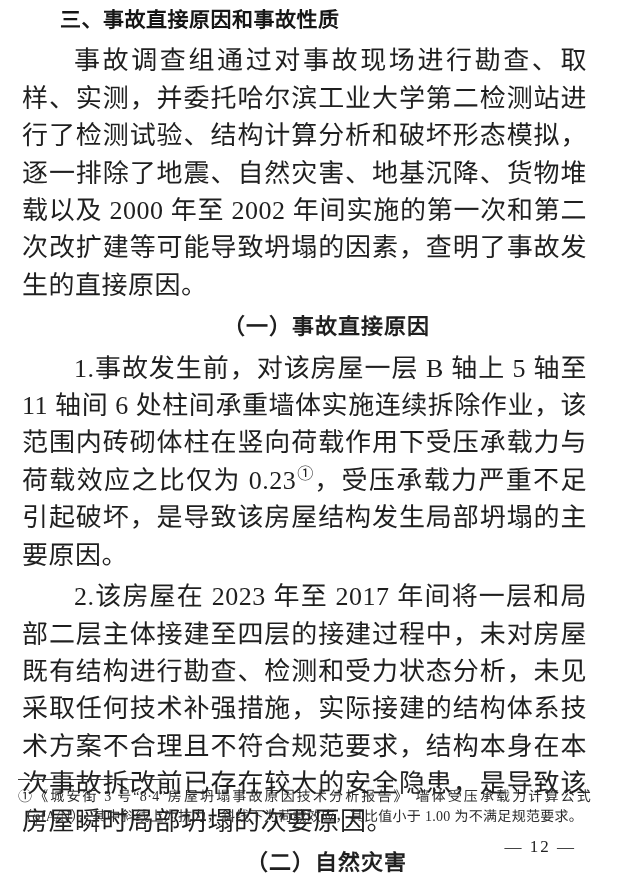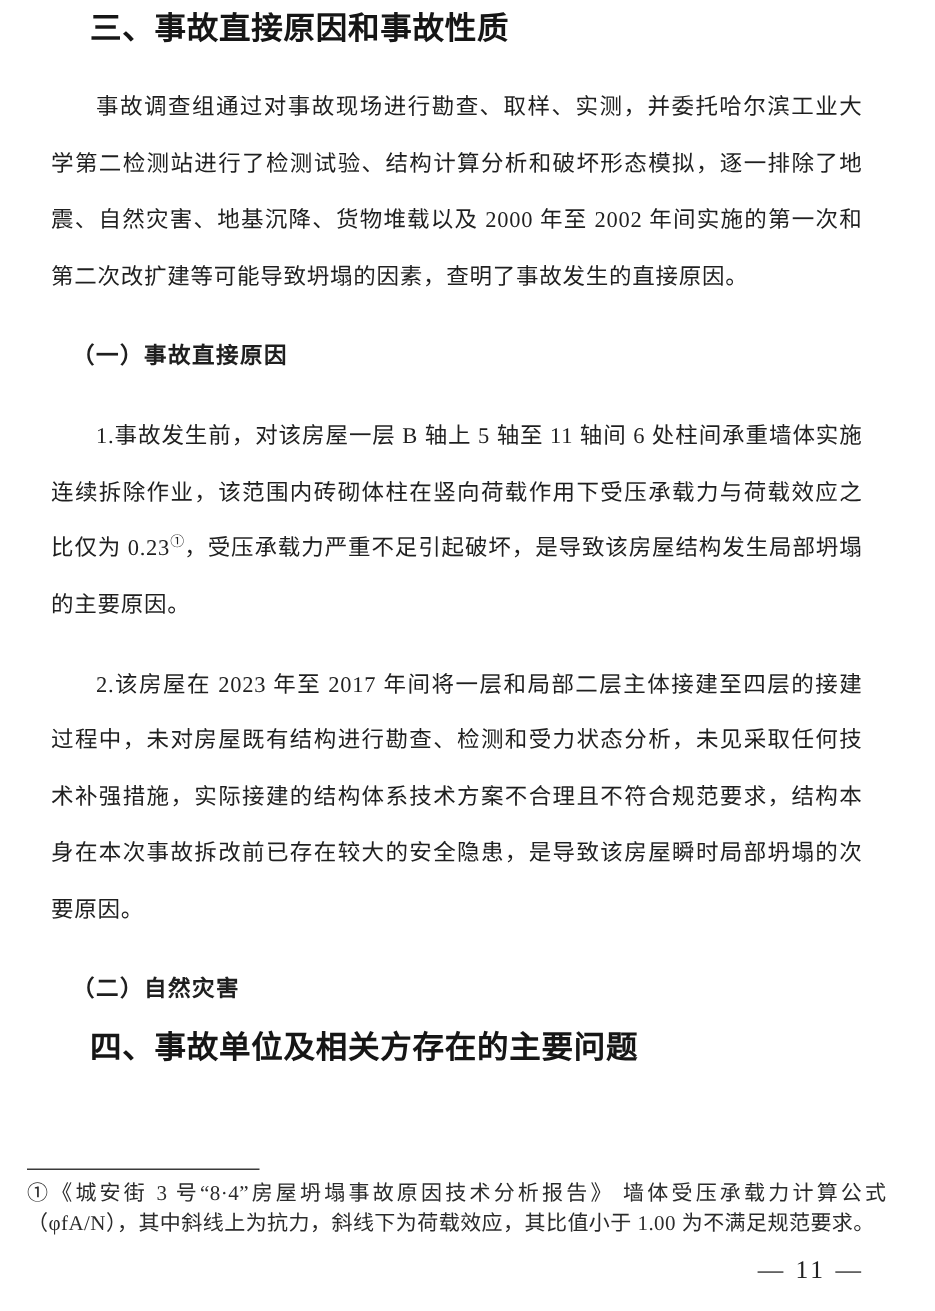--- a/index.html
+++ b/index.html
@@ -16,48 +16,49 @@
     font-family: "Liberation Serif", serif;
     color: #1f1f1f;
   }
   .content {
     position: absolute;
     left: 18px;
     top: 1px;
     width: 573px;
   }
   .body-par {
-    margin: 16px;
-    font-size: 15px;
+    margin: 4px;
+    font-size: 26px;
     line-height: 37.4px;
     text-align: justify;
     text-indent: 2em;
     letter-spacing: 0.5px;
     font-family: "Liberation Serif", serif;
     color: #1f1f1f;
   }
   .section-heading {
     margin: 0;
     font-size: 21px;
     line-height: 37.4px;
     font-weight: 700;
     text-indent: 2em;
     letter-spacing: 0.5px;
     font-family: "Liberation Sans", sans-serif;
     color: #161616;
   }
   .sub-heading {
     margin: 0;
-    font-size: 15px;
+    font-size: 22px;
     line-height: 37.4px;
     font-weight: 600;
     text-indent: 2em;
     letter-spacing: 1px;
     font-family: "Liberation Serif", serif;
     color: #1f1f1f;
+    text-align: center;
   }
   .ref-sup {
     font-size: 62%;
     vertical-align: super;
     line-height: 0;
     letter-spacing: 0;
   }
   .footnote-block {
     position: absolute;
     left: 18px;
@@ -111,14 +112,14 @@
 
     <h2 class="section-heading">四、事故单位及相关方存在的主要问题</h2>
 
   </div>
 
   <div class="footnote-block">
     <hr class="footnote-divider">
     <p class="footnote-text">①《城安街 3 号“8·4”房屋坍塌事故原因技术分析报告》 墙体受压承载力计算公式（φfA/N），其中斜线上为抗力，斜线下为荷载效应，其比值小于 1.00 为不满足规范要求。</p>
   </div>
 
-  <div class="page-number">— 11 —</div>
+  <div class="page-number">— 12 —</div>
 </div>
 
 </body></html>

